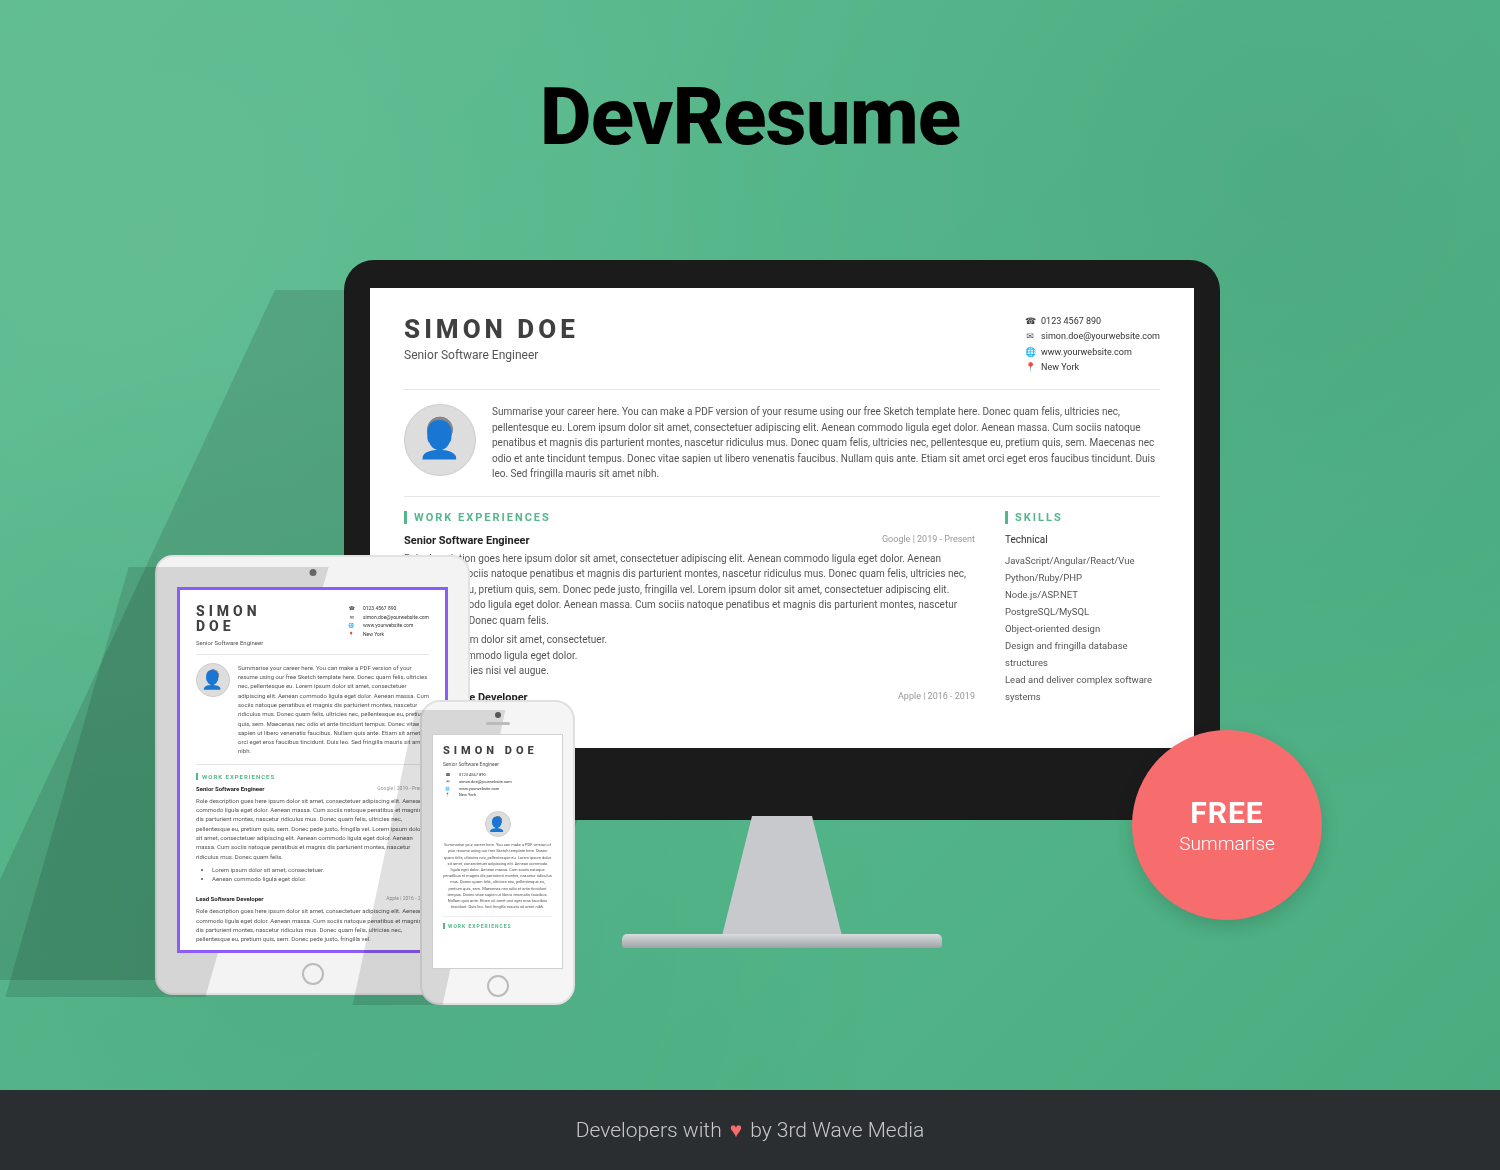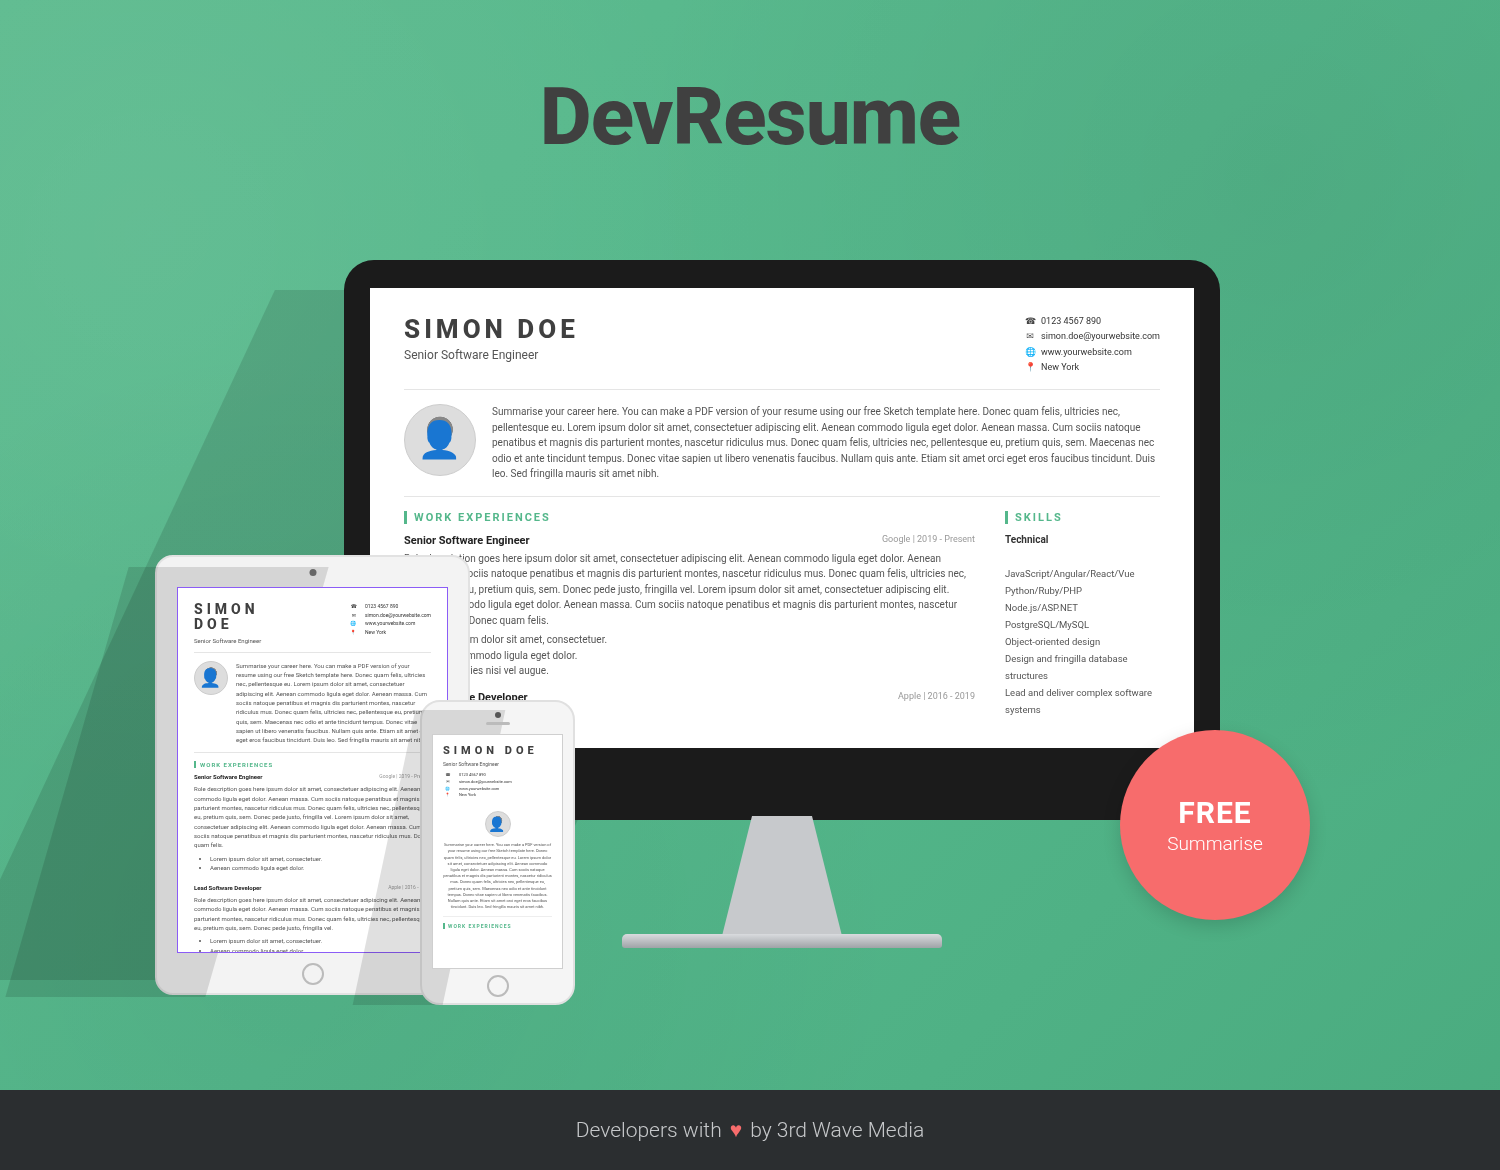--- a/index.html
+++ b/index.html
@@ -4,46 +4,46 @@
 <style>
 *{box-sizing:border-box;margin:0;padding:0}
 body{font-family:-apple-system,BlinkMacSystemFont,"Segoe UI",Roboto,Helvetica,Arial,sans-serif;width:1500px;height:1170px;overflow:hidden;position:relative;background:#54b78b}
 .bg{position:absolute;inset:0;background:
   linear-gradient(135deg,#5ebb8f 0%,#54b78b 50%,#4aab7f 100%);}
 .bg::before{content:"";position:absolute;inset:0;background:
   radial-gradient(circle at 10% 20%,rgba(255,255,255,.05) 0,transparent 35%),
   radial-gradient(circle at 85% 15%,rgba(0,0,0,.06) 0,transparent 40%),
   radial-gradient(circle at 20% 80%,rgba(0,0,0,.05) 0,transparent 40%);}
 .hero{position:relative;z-index:2;text-align:center;padding-top:70px}
-.title{color:#404040;font-size:80px;font-weight:800;letter-spacing:-1px;margin-bottom:22px}
+.title{color:#000000;font-size:80px;font-weight:800;letter-spacing:-1px;margin-bottom:22px}
 .subtitle{color:#fff;font-size:34px;font-weight:300}
 .subtitle .dark{color:#1a2b22;font-weight:400}
 
 .monitor{position:absolute;left:344px;top:260px;width:876px;height:720px;z-index:3}
 .mon-shadow{position:absolute;left:-230px;top:30px;width:550px;height:690px;background:rgba(0,0,0,.12);transform:skewX(-25deg);z-index:-3}
 .mon-bezel{position:absolute;left:0;top:0;width:876px;height:560px;background:#1b1b1b;border-radius:30px;padding:28px 26px 60px}
 .mon-screen{background:#fff;width:100%;height:460px;overflow:hidden;padding:26px 34px;text-align:left;font-size:10px;color:#333}
 .mon-stand{position:absolute;left:50%;transform:translateX(-50%);top:556px;width:120px;height:0;border-left:30px solid transparent;border-right:30px solid transparent;border-bottom:120px solid #c7c9cc}
 .mon-stand::after{content:"";position:absolute;left:50%;transform:translateX(-50%);top:118px;width:320px;height:14px;background:linear-gradient(#d9dbde,#9fa3a7);border-radius:5px 5px 3px 3px}
 .apple-logo{position:absolute;left:50%;transform:translateX(-50%);bottom:14px;color:#9e9e9e;font-size:26px}
 
 .tablet{position:absolute;left:155px;top:555px;width:315px;height:440px;background:#f3f3f3;border-radius:18px;padding:30px 20px 40px;z-index:4;border:2px solid #e2e2e2}
 .tab-shadow{position:absolute;left:-90px;top:10px;width:200px;height:430px;background:rgba(0,0,0,.12);transform:skewX(-16deg);z-index:-1}
 .tablet .cam{position:absolute;left:50%;top:12px;transform:translateX(-50%);width:7px;height:7px;background:#666;border-radius:50%}
 .tablet .home{position:absolute;left:50%;bottom:8px;transform:translateX(-50%);width:22px;height:22px;border:2px solid #bbb;border-radius:50%}
-.tab-screen{background:#fff;width:100%;height:100%;border:1px solid #8b5cf6;overflow:hidden;padding:14px 16px;font-size:6px;color:#333;text-align:left}
+.tab-screen{background:#fff;width:100%;height:100%;border:3px solid #8b5cf6;overflow:hidden;padding:14px 16px;font-size:6px;color:#333;text-align:left}
 
 .phone{position:absolute;left:420px;top:700px;width:155px;height:305px;background:#f5f5f5;border-radius:20px;padding:32px 10px 34px;z-index:5;border:2px solid #e0e0e0}
 .ph-shadow{position:absolute;left:-38px;top:8px;width:90px;height:295px;background:rgba(0,0,0,.12);transform:skewX(-12deg);z-index:-1}
 .phone .cam{position:absolute;left:50%;top:10px;transform:translateX(-50%);width:6px;height:6px;background:#555;border-radius:50%}
 .phone .spk{position:absolute;left:50%;top:20px;transform:translateX(-50%);width:24px;height:3px;background:#bbb;border-radius:2px}
 .phone .home{position:absolute;left:50%;bottom:6px;transform:translateX(-50%);width:22px;height:22px;border:2px solid #bbb;border-radius:50%}
 .ph-screen{background:#fff;width:100%;height:100%;border:1px solid #cfcfcf;overflow:hidden;padding:10px 10px;font-size:5px;color:#333;text-align:left}
 
-.badge{position:absolute;right:190px;top:730px;width:190px;height:190px;background:#f76c6c;border-radius:50%;z-index:8;display:flex;flex-direction:column;align-items:center;justify-content:center;color:#fff;box-shadow:0 6px 18px rgba(0,0,0,.15)}
+.badge{position:absolute;right:178px;top:730px;width:190px;height:190px;background:#f76c6c;border-radius:50%;z-index:8;display:flex;flex-direction:column;align-items:center;justify-content:center;color:#fff;box-shadow:0 6px 18px rgba(0,0,0,.15)}
 .badge .b1{font-size:30px;font-weight:700;letter-spacing:1px}
 .badge .b2{font-size:19px;font-weight:300;margin-top:2px}
 
 .footer{position:absolute;left:0;bottom:0;width:100%;height:80px;background:#2b2e30;display:flex;align-items:center;justify-content:center;color:#c6c8ca;font-size:21px;z-index:10;font-weight:300}
 .footer .heart{color:#f76c6c;margin:0 8px}
 
 .r-head{display:flex;justify-content:space-between;border-bottom:1px solid #e5e5e5;padding-bottom:14px;margin-bottom:14px}
 .r-name{color:#404040;font-weight:800;letter-spacing:4px;text-transform:uppercase}
 .r-role{color:#555;margin-top:4px}
 .r-contact{text-align:left;line-height:1.7}
@@ -54,21 +54,21 @@
 .r-cols{display:flex;gap:30px}
 .r-main{flex:1}
 .r-side{width:170px}
 .sec-h{color:#54b78b;font-weight:700;letter-spacing:2px;text-transform:uppercase;border-left:3px solid #54b78b;padding-left:7px;margin-bottom:10px}
 .job{margin-bottom:12px}
 .job-h{display:flex;justify-content:space-between;margin-bottom:4px}
 .job-t{font-weight:700;color:#222}
 .job-m{color:#999;font-size:.9em}
 .job p,.job ul{color:#555;line-height:1.55}
 .job ul{padding-left:16px;margin-top:4px}
-.sk-h{font-weight:700;margin-bottom:20px}
+.sk-h{font-weight:400;margin-bottom:7px}
 .sk-list div{color:#555;line-height:1.8}
 
 .mon-screen .r-name{font-size:26px}
 .mon-screen .r-role{font-size:12px}
 .mon-screen .r-contact{font-size:9px}
 .mon-screen .sec-h{font-size:11px}
 .mon-screen .job-t{font-size:11px}
 .mon-screen .r-side{width:155px}
 .mon-screen .sk-list{font-size:9.5px}
 .tab-screen .r-head{flex-direction:row;padding-bottom:8px;margin-bottom:8px}

